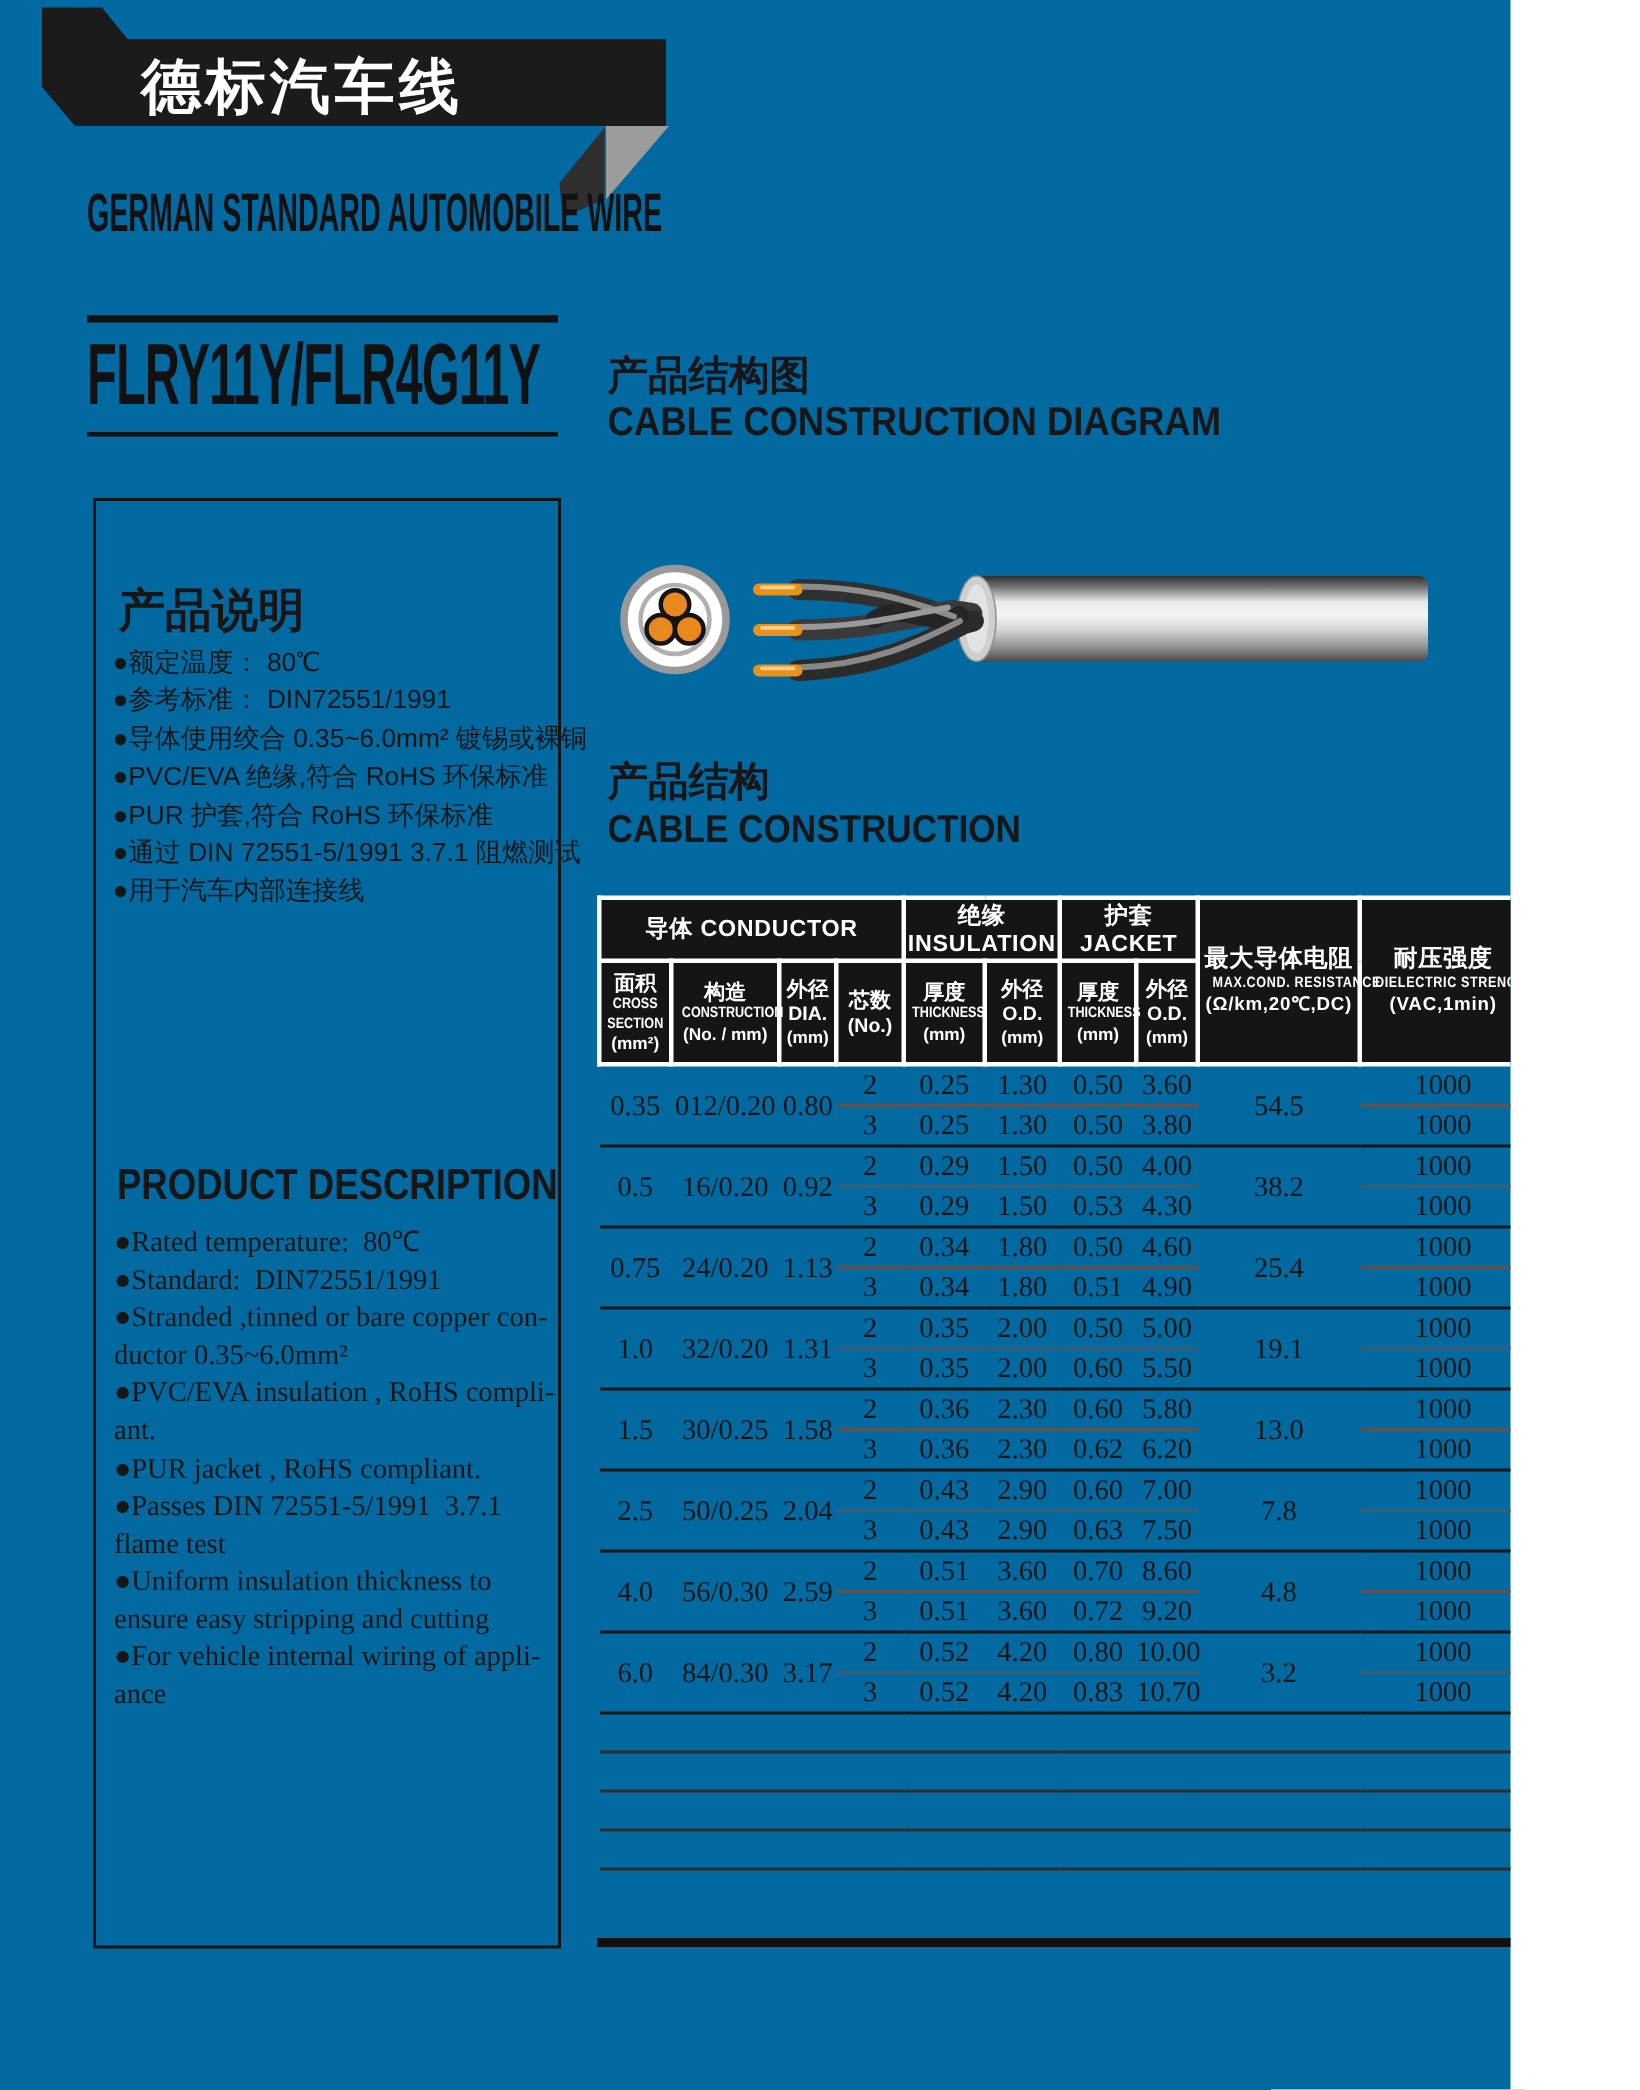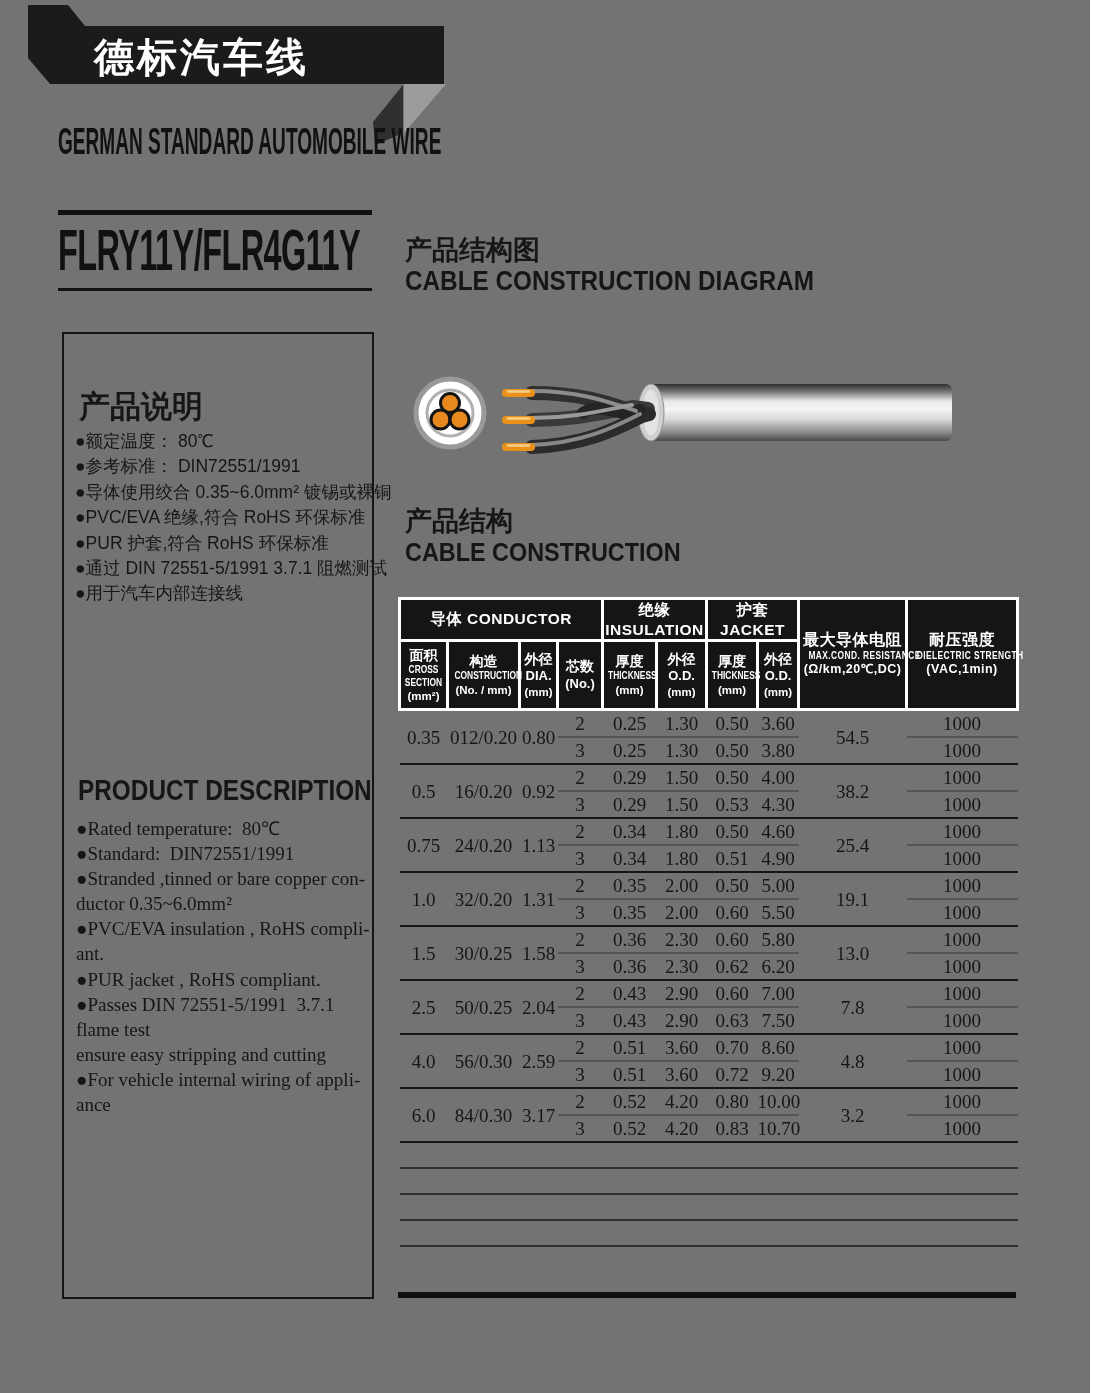--- a/index.html
+++ b/index.html
@@ -1,16 +1,16 @@
 <!DOCTYPE html>
 <html><head>
 <meta charset="utf-8">
 <style>
   html,body{margin:0;padding:0;background:#fff;}
-  #page{position:relative;width:1090px;height:1393px;background:#737373;overflow:hidden;
+  #page{position:relative;width:1007px;height:1393px;background:#0369a1;overflow:hidden;
         font-family:"Liberation Sans",sans-serif;color:#161616;}
   .abs{position:absolute;}
   .nowrap{white-space:nowrap;}
 
   
   #banner-text{left:94px;top:30px;font-size:40px;font-weight:bold;color:#fff;letter-spacing:3px;}
   #title-en{left:58px;top:122px;font-size:36px;font-weight:bold;line-height:40px;
             transform:scaleX(.53);transform-origin:left center;color:#111;}
   #rule-thick{left:58px;top:210px;width:314px;height:5px;background:#111;}
   #model{left:58px;top:221px;font-size:58px;font-weight:bold;line-height:58px;letter-spacing:-1px;
@@ -137,20 +137,21 @@
     <div class="abs" id="en-list">
         <div class="en-line">●Rated temperature:  80℃</div>
         <div class="en-line">●Standard:  DIN72551/1991</div>
         <div class="en-line">●Stranded ,tinned or bare copper con-</div>
         <div class="en-line">ductor 0.35~6.0mm²</div>
         <div class="en-line">●PVC/EVA insulation , RoHS compli-</div>
         <div class="en-line">ant.</div>
         <div class="en-line">●PUR jacket , RoHS compliant.</div>
         <div class="en-line">●Passes DIN 72551-5/1991  3.7.1</div>
         <div class="en-line">flame test</div>
+        <div class="en-line">●Uniform insulation thickness to</div>
         <div class="en-line">ensure easy stripping and cutting</div>
         <div class="en-line">●For vehicle internal wiring of appli-</div>
         <div class="en-line">ance</div>
       </div>
   </div>
 
   <div class="abs nowrap" id="cons-cn">产品结构</div>
   <div class="abs nowrap" id="cons-en">CABLE CONSTRUCTION</div>
 
   <div class="abs" id="table-wrap">

